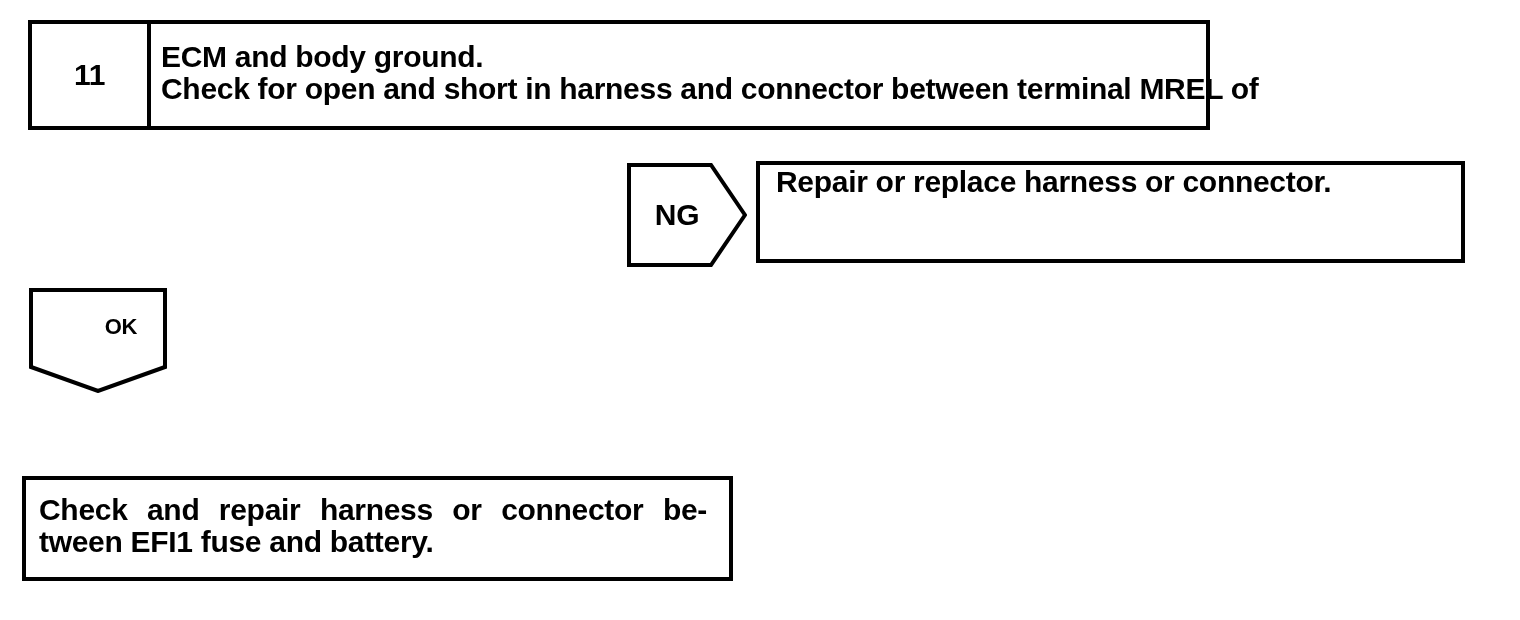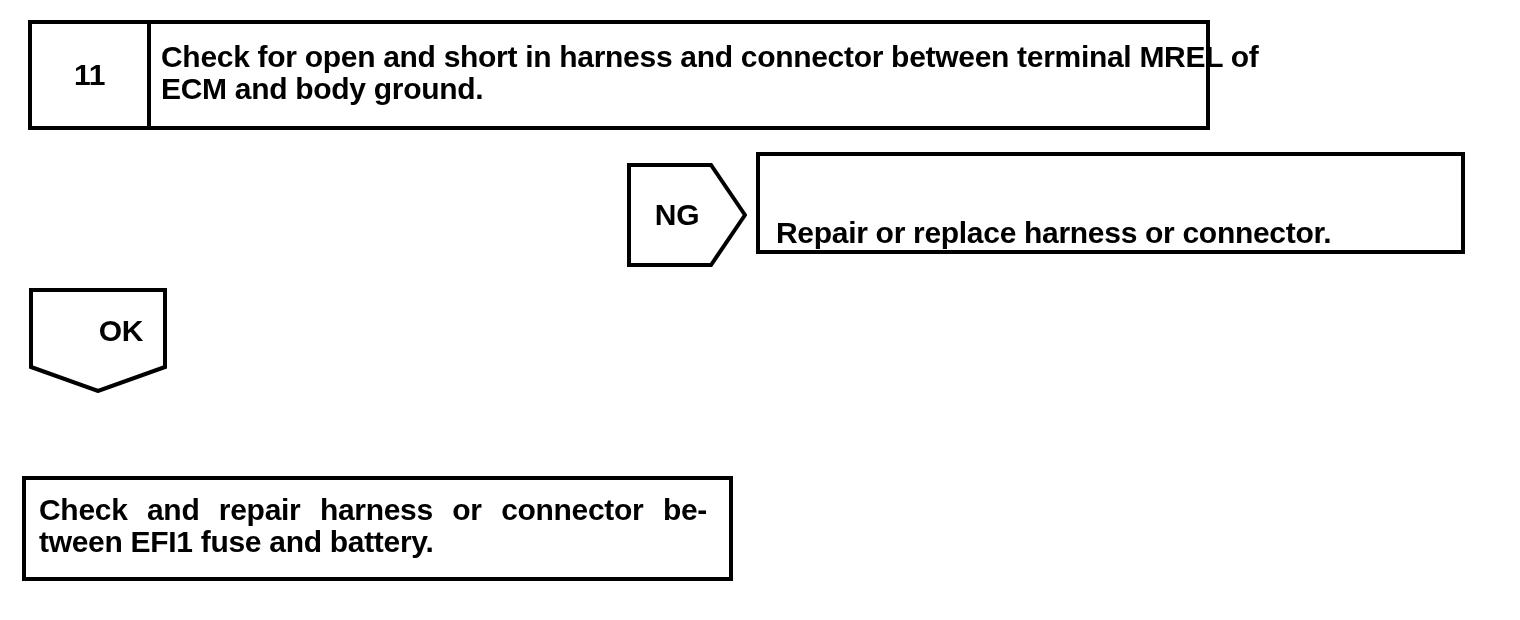--- a/index.html
+++ b/index.html
@@ -56,39 +56,39 @@
   .ng-label {
     position: absolute;
     left: 0; top: 50%;
     width: 100px;
     transform: translateY(-50%);
     text-align: center;
     font-size: 30px;
   }
   
   .ng-action-box {
-    left: 756px; top: 152px;
+    left: 756px; top: 161px;
     width: 709px; height: 102px;
     display: flex;
-    align-items: flex-end;
+    align-items: flex-start;
     padding-left: 16px;
     font-size: 30px;
   }
   
   .ok-connector {
     position: absolute;
     left: 29px; top: 288px;
     width: 138px; height: 105px;
   }
   .ok-connector svg { position: absolute; left: 0; top: 0; }
   .ok-label {
     position: absolute;
     left: 0; right: 0; top: 26px;
     text-align: center;
-    font-size: 30px;
+    font-size: 22px;
     margin-left: 46px;
   }
   
   .result-box {
     left: 22px; top: 432px;
     width: 711px; height: 105px;
     padding: 14px 22px 0 13px;
     font-size: 30px;
     line-height: 32px;
     margin-top: 44px;
@@ -99,22 +99,22 @@
   }
 </style>
 </head>
 <body>
 
 <div class="canvas">
 
   <div class="box step-box">
     <div class="step-number-cell">11</div>
     <div class="step-text-cell">
+      <div class="nowrap-line">ECM and body ground.</div>
       <div class="nowrap-line">Check for open and short in harness and connector between terminal MREL of</div>
-      <div class="nowrap-line">ECM and body ground.</div>
     </div>
   </div>
 
   <div class="ng-connector">
     <svg width="120" height="104" viewBox="0 0 120 104">
       <polygon points="2,2 84,2 118,52 84,102 2,102" fill="#ffffff" stroke="#000000" stroke-width="4"></polygon>
     </svg>
     <span class="ng-label">NG</span>
   </div>
 

